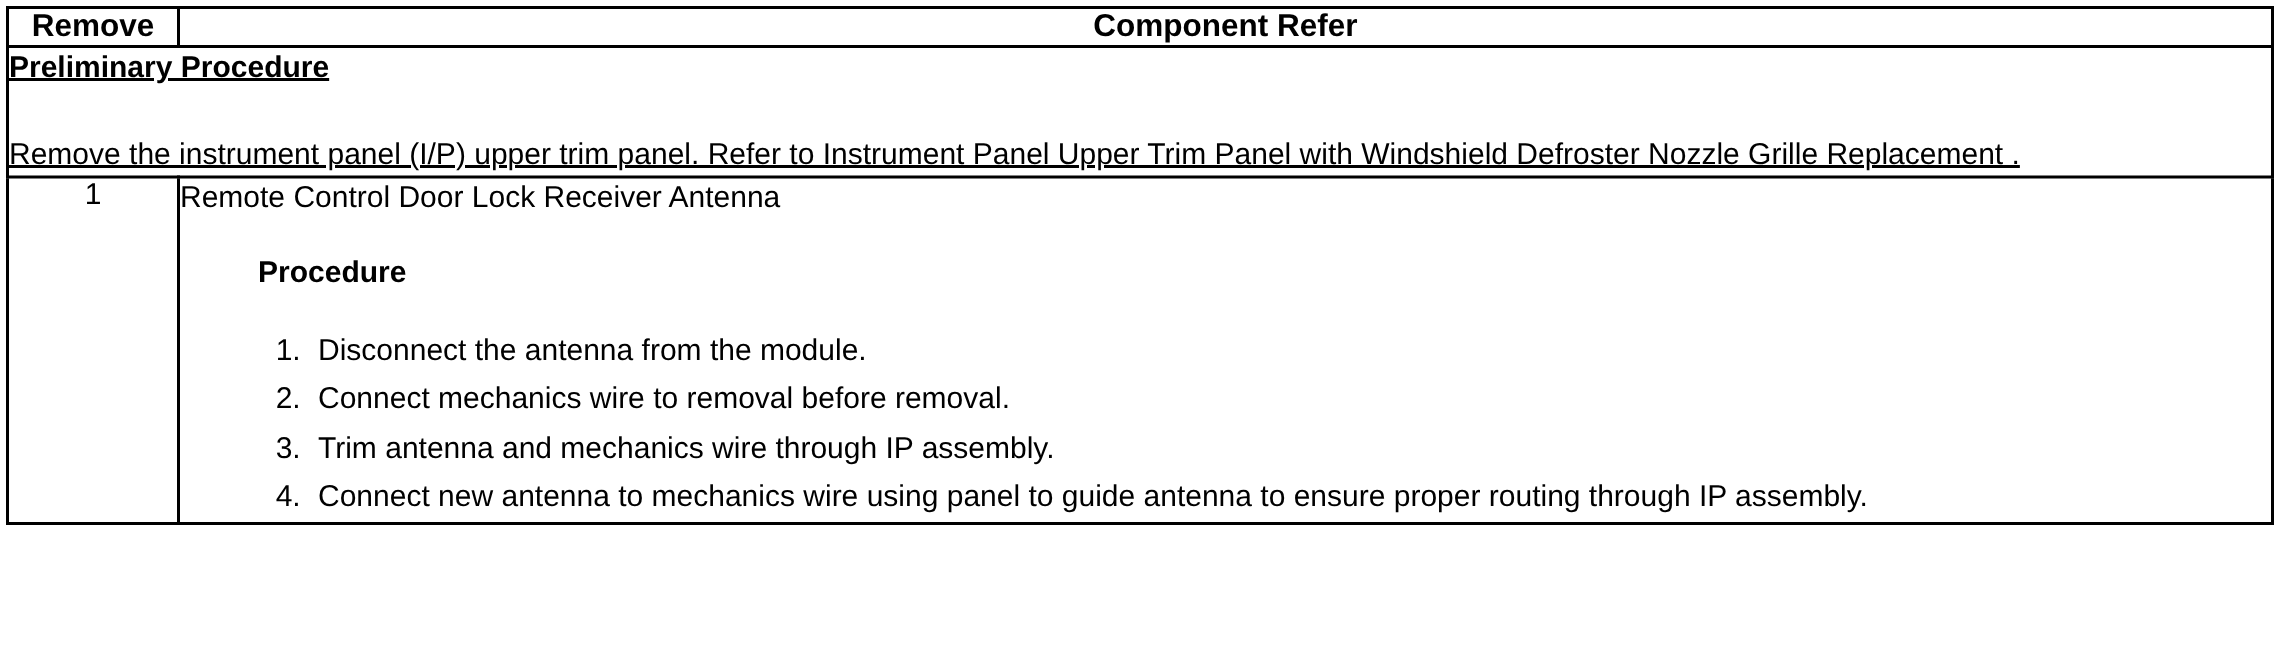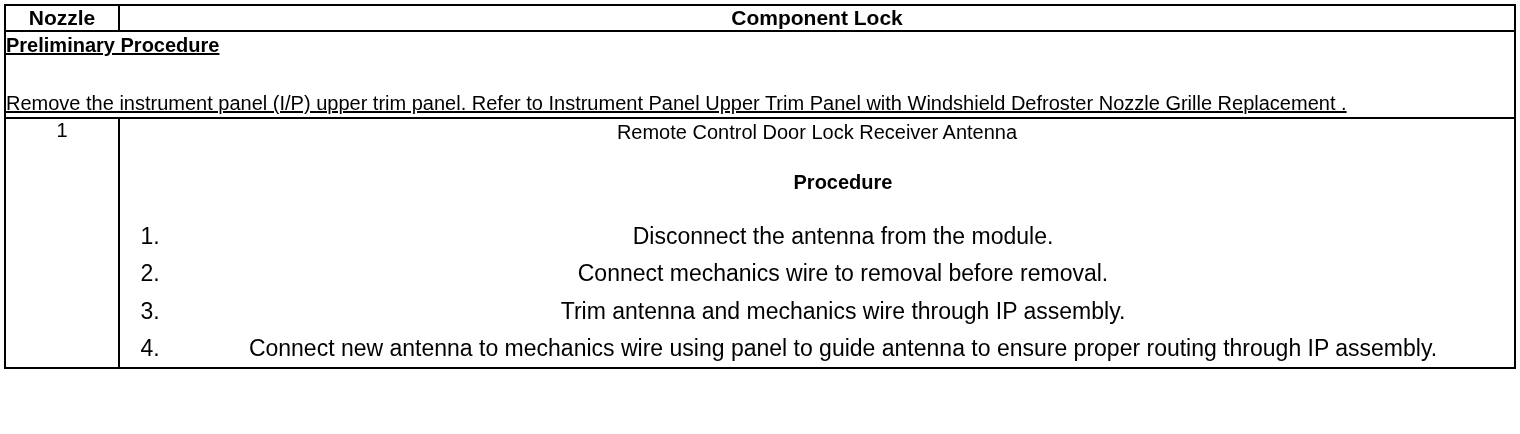--- a/index.html
+++ b/index.html
@@ -62,54 +62,53 @@
     margin-top: 32px;
   }
   .callout-num {
     text-align: center;
     font-size: 20px;
     vertical-align: middle;
     padding-top: 0;
   }
   .item-cell {
     padding: 10px 6px 6px 8px;
-    text-align: center;
   }
   .item-title {
     font-size: 20px;
     line-height: 1.3;
   }
   .proc-heading {
     font-weight: bold;
     font-size: 20px;
     margin: 26px 0 11px 52px;
   }
   ol.proc-list {
     margin: 24px 0 0 0;
-    padding-left: 46px;
-    font-size: 23px;
+    padding-left: 86px;
+    font-size: 20px;
     line-height: 1.62;
   }
   ol.proc-list li {
     padding-left: 6px;
   }
 </style>
 </head>
 <body>
 
 <div class="page">
   <table class="service-table">
     <colgroup>
       <col class="col-callout">
       <col>
     </colgroup>
     <tbody>
       <tr class="header-row">
-        <th class="header-callout">Nozzle</th>
-        <th class="header-component">Component Lock</th>
+        <th class="header-callout">Remove</th>
+        <th class="header-component">Component Refer</th>
       </tr>
       <tr>
         <td class="prelim-cell" colspan="2">
           <div class="prelim-title">Preliminary Procedure</div>
           <div class="prelim-body">Remove the instrument panel (I/P) upper trim panel. Refer to Instrument Panel Upper Trim Panel with Windshield Defroster Nozzle Grille Replacement .</div>
         </td>
       </tr>
       <tr>
         <td class="callout-num">1</td>
         <td class="item-cell">

